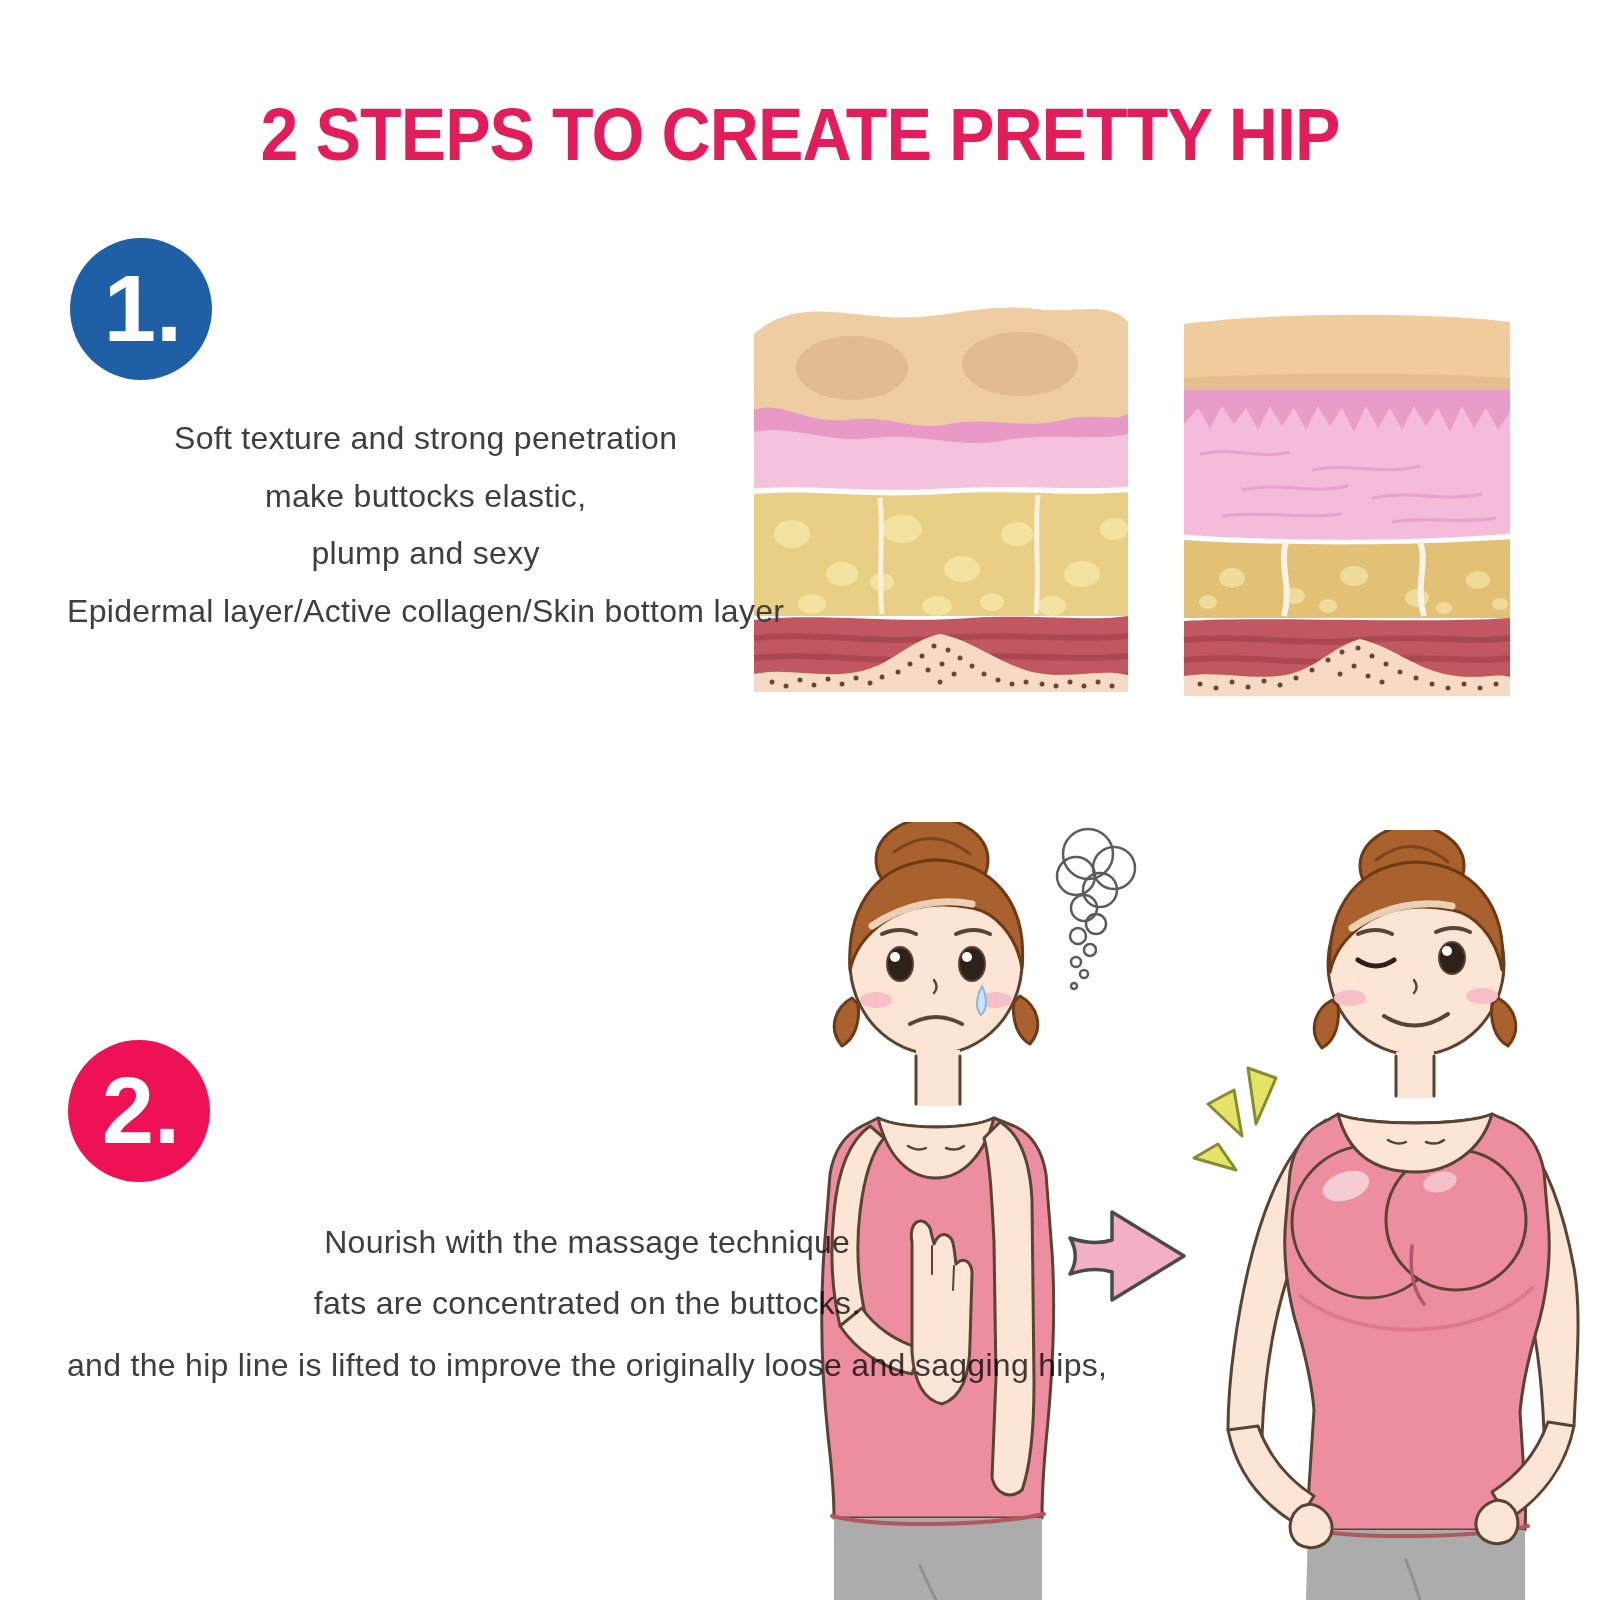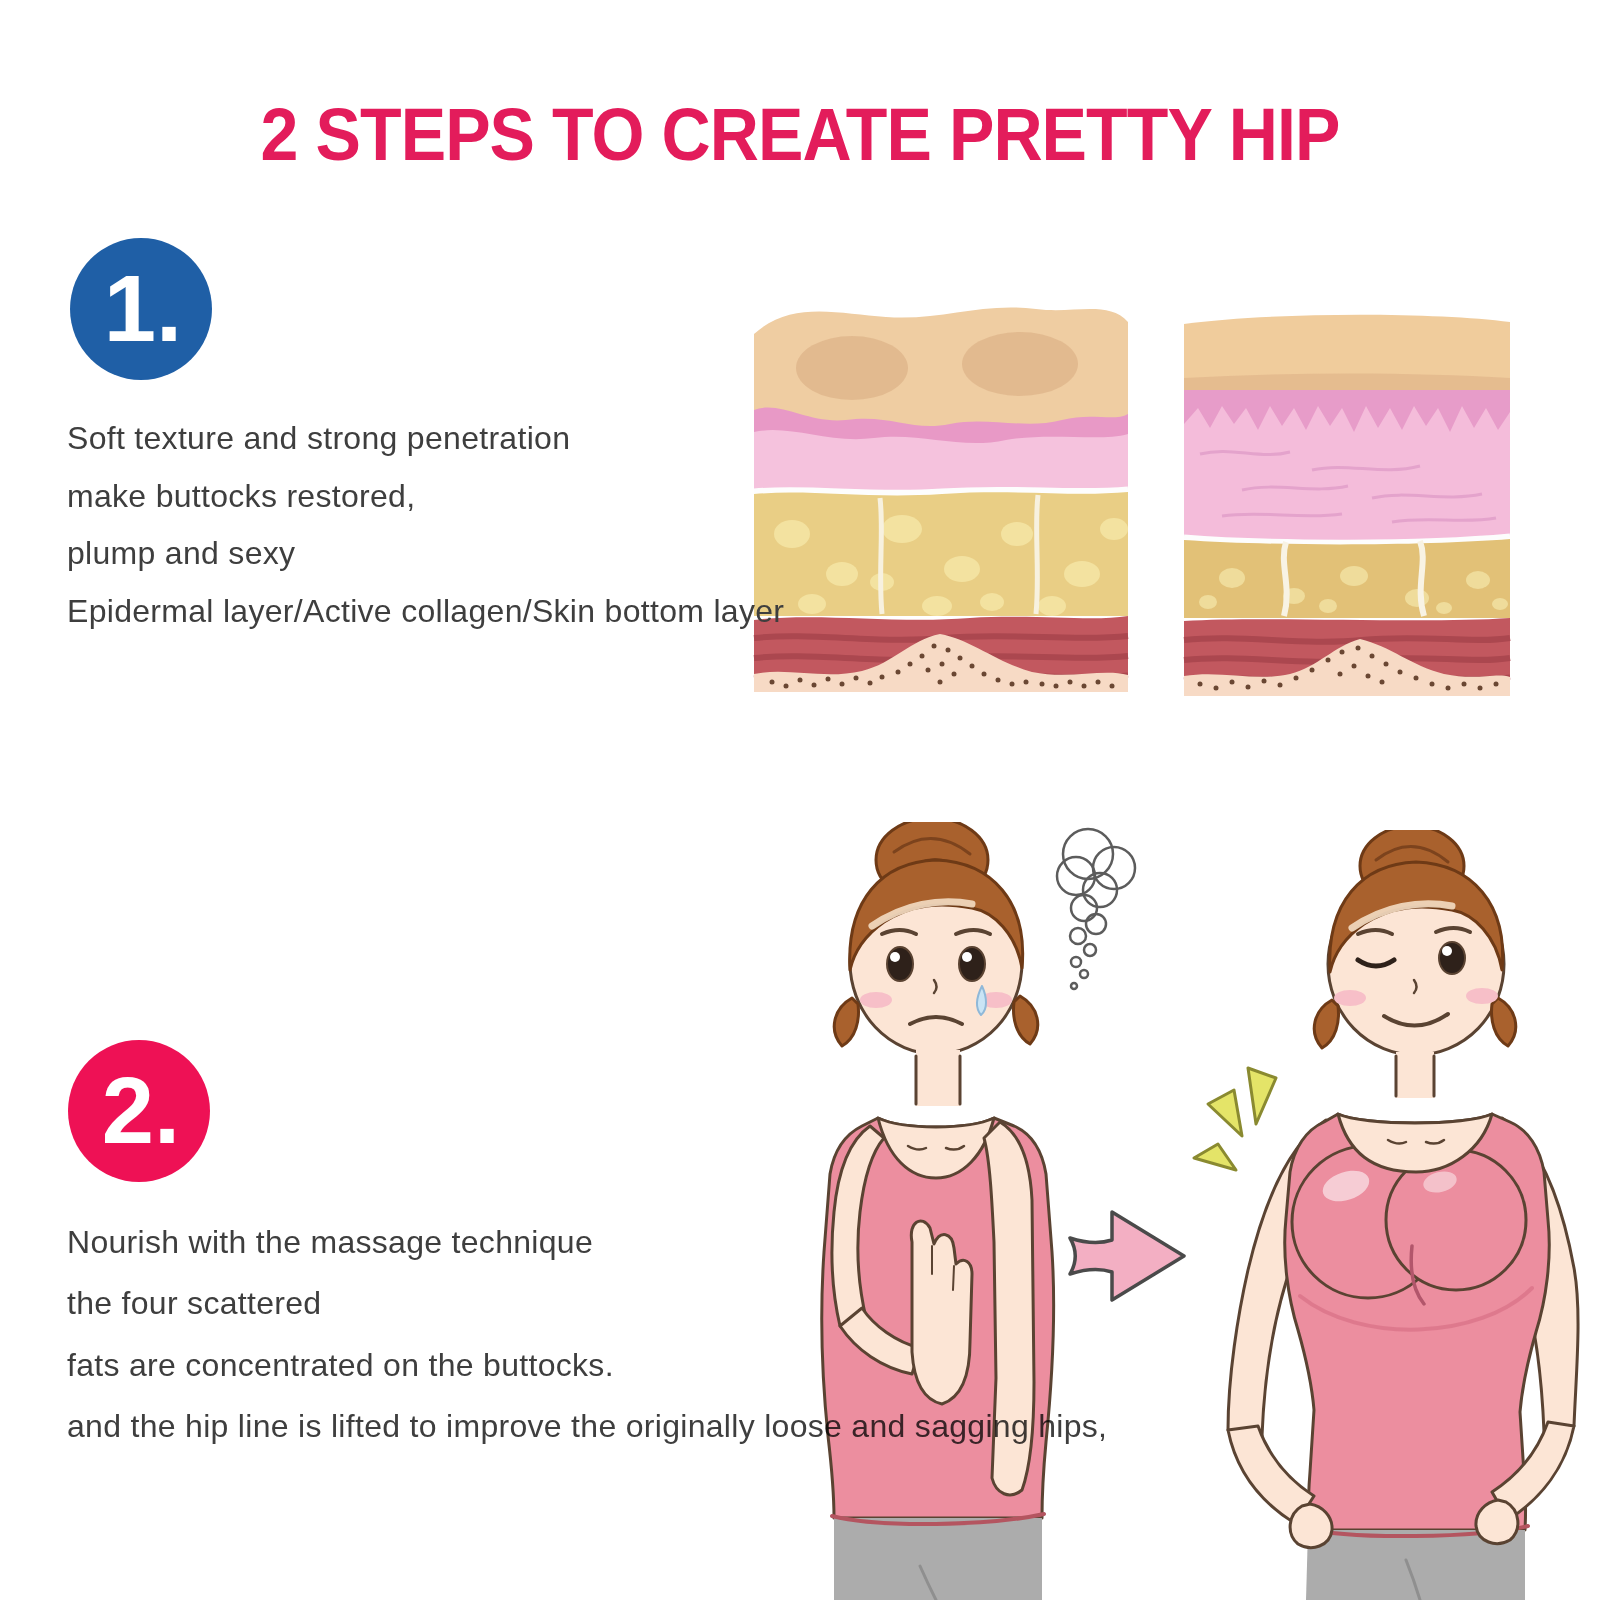--- a/index.html
+++ b/index.html
@@ -10,21 +10,21 @@
   .title{position:absolute;top:92px;left:0;width:1600px;text-align:center;
          font-size:74px;font-weight:bold;letter-spacing:-1px;white-space:nowrap;
          transform:scaleX(.92);transform-origin:center;}
 
   .badge{position:absolute;width:142px;height:142px;border-radius:50%;
          display:flex;align-items:center;justify-content:center;
          color:#ffffff;font-size:94px;font-weight:bold;padding-left:4px;box-sizing:border-box;}
   .badge1{left:70px;top:238px;}
   .badge2{left:68px;top:1040px;}
 
-  .textblock{position:absolute;color:#3e3e3e;font-size:32px;letter-spacing:.3px;}
+  .textblock{position:absolute;color:#3e3e3e;font-size:32px;letter-spacing:.3px;text-align:center;}
   .tb1{left:67px;top:410px;line-height:57.6px;z-index:4;}
   .tb2{left:67px;top:1212px;line-height:61.4px;z-index:6;mix-blend-mode:multiply;white-space:nowrap;}
 
   svg{position:absolute;}
   .diagram-before{left:752px;top:284px;width:378px;height:408px;z-index:1;}
   .diagram-after{left:1182px;top:284px;width:330px;height:412px;z-index:1;}
   .sad-woman{left:770px;top:822px;width:350px;height:778px;z-index:2;}
   .happy-woman{left:1180px;top:830px;width:400px;height:770px;z-index:2;}
   .scribble{left:1028px;top:826px;width:115px;height:185px;z-index:3;}
   .arrow{left:1062px;top:1198px;width:130px;height:118px;z-index:3;}
@@ -34,30 +34,29 @@
 <body>
 
 <div class="canvas">
 
   <div class="title" style="color: rgb(227, 28, 91);">2 STEPS TO CREATE PRETTY HIP</div>
 
   <div class="badge badge1" style="background: rgb(31, 95, 166);">1.</div>
 
   <div class="textblock tb1">
     <div>Soft texture and strong penetration</div>
-    <div>make buttocks restored,</div>
+    <div>make buttocks elastic,</div>
     <div>plump and sexy</div>
     <div>Epidermal layer/Active collagen/Skin bottom layer</div>
   </div>
 
   <div class="badge badge2" style="background: rgb(238, 17, 85);">2.</div>
 
   <div class="textblock tb2">
     <div>Nourish with the massage technique</div>
-    <div>the four scattered</div>
     <div>fats are concentrated on the buttocks.</div>
     <div>and the hip line is lifted to improve the originally loose and sagging hips,</div>
   </div>
 
   <svg class="diagram-before" viewBox="0 0 378 408" xmlns="http://www.w3.org/2000/svg">
     <path d="M2,50 C40,16 86,30 134,33 C190,37 228,18 284,25 C322,30 356,16 376,38 L376,146 L2,146 Z" fill="#EFCDA2"></path>
     <ellipse cx="100" cy="84" rx="56" ry="32" fill="#DDB287" opacity="0.7"></ellipse>
     <ellipse cx="268" cy="80" rx="58" ry="32" fill="#DDB287" opacity="0.7"></ellipse>
     <path d="M2,126 C28,116 56,140 94,136 C140,130 160,148 198,140 C236,132 272,146 310,136 C340,128 362,138 376,130 L376,200 L2,200 Z" fill="#E899C6"></path>
     <path d="M2,148 C38,140 76,160 122,154 C170,148 208,166 254,156 C300,148 348,158 376,150 L376,206 L2,206 Z" fill="#F5C2DD"></path>

